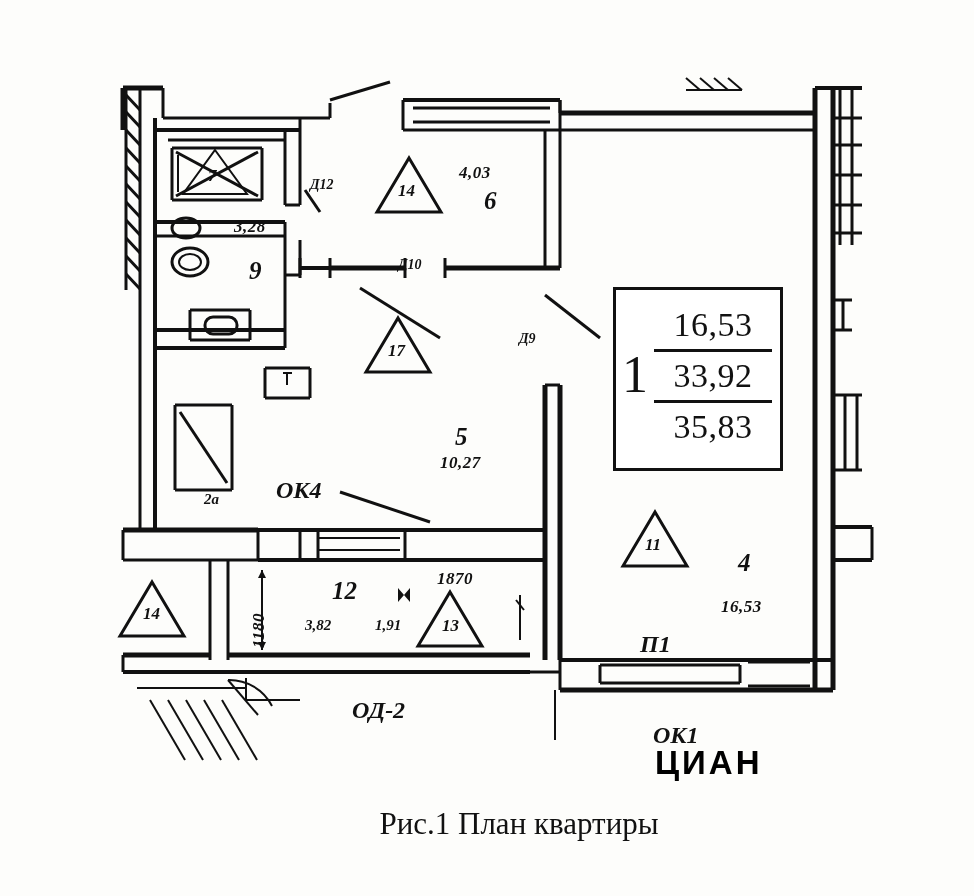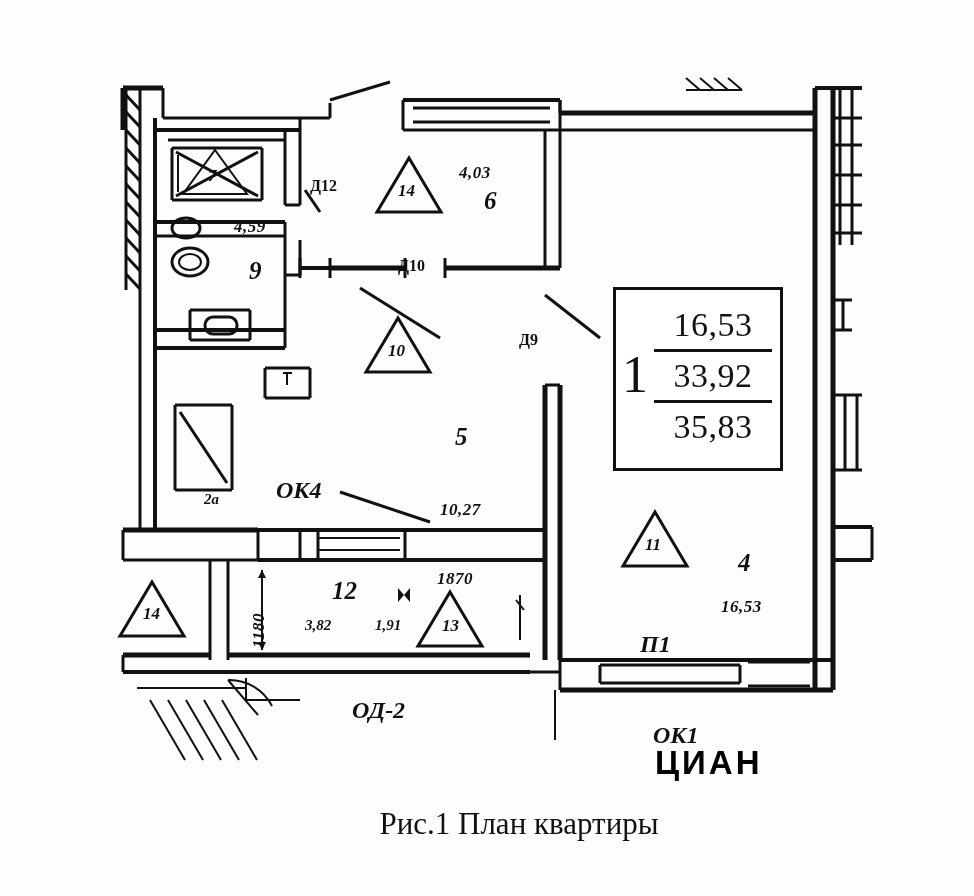--- a/index.html
+++ b/index.html
@@ -41,21 +41,22 @@
     font-style: italic;
     font-weight: 700;
     letter-spacing: 0.5px;
   }
   .dim-sm {
     font-size: 15px;
     font-style: italic;
     font-weight: 700;
   }
   .door-lbl {
-    font-size: 16px;
+    font-size: 14px;
+    font-style: italic;
     font-weight: 700;
   }
   .win-lbl {
     font-size: 24px;
     font-style: italic;
     font-weight: 700;
   }
   .vert {
     transform: rotate(-90deg);
     transform-origin: left top;
@@ -340,40 +341,40 @@
     <div class="area-val">35,83</div>
   </div>
 
   <div class="lbl room-num" style="left:484px; top:188px;">6</div>
   <div class="lbl room-num" style="left:249px; top:258px;">9</div>
   <div class="lbl room-num" style="left:455px; top:424px;">5</div>
   <div class="lbl room-num" style="left:738px; top:550px;">4</div>
   <div class="lbl room-num" style="left:332px; top:578px;">12</div>
 
   <div class="lbl dim" style="left:459px; top:148px;margin-top:16px;">4,03</div>
-  <div class="lbl dim" style="left:234px; top:218px;">4,59</div>
-  <div class="lbl dim" style="left:440px; top:501px;">10,27</div>
+  <div class="lbl dim" style="left:234px; top:218px;">3,28</div>
+  <div class="lbl dim" style="left:440px; top:454px;">10,27</div>
   <div class="lbl dim" style="left:721px; top:598px;">16,53</div>
   <div class="lbl dim-sm" style="left:305px; top:618px;">3,82</div>
   <div class="lbl dim-sm" style="left:375px; top:618px;">1,91</div>
   <div class="lbl dim" style="left:437px; top:570px;">1870</div>
   <div class="lbl dim vert" style="left:250px; top:648px;">1180</div>
   <div class="lbl dim-sm" style="left:204px; top:492px;text-align:center;">2а</div>
 
   <div class="lbl door-lbl" style="left:310px; top:178px;">Д12</div>
   <div class="lbl door-lbl" style="left:398px; top:258px;">Д10</div>
   <div class="lbl door-lbl" style="left:519px; top:332px;">Д9</div>
 
   <div class="lbl win-lbl" style="left:276px; top:478px;">ОК4</div>
   <div class="lbl win-lbl" style="left:653px; top:712px;margin-top:11px;">ОК1</div>
   <div class="lbl win-lbl" style="left:352px; top:698px;">ОД-2</div>
   <div class="lbl win-lbl" style="left:640px; top:632px;">П1</div>
 
   <div class="tri-num" style="left:398px; top:181px;">14</div>
-  <div class="tri-num" style="left:388px; top:341px;">10</div>
+  <div class="tri-num" style="left:388px; top:341px;">17</div>
   <div class="tri-num" style="left:645px; top:535px;">11</div>
   <div class="tri-num" style="left:442px; top:616px;">13</div>
   <div class="tri-num" style="left:143px; top:604px;">14</div>
   <div class="tri-num" style="left:208px; top:166px;">7</div>
 
   <div class="watermark">ЦИАН</div>
 
   <div class="caption">Рис.1 План квартиры</div>
 
 </div>

